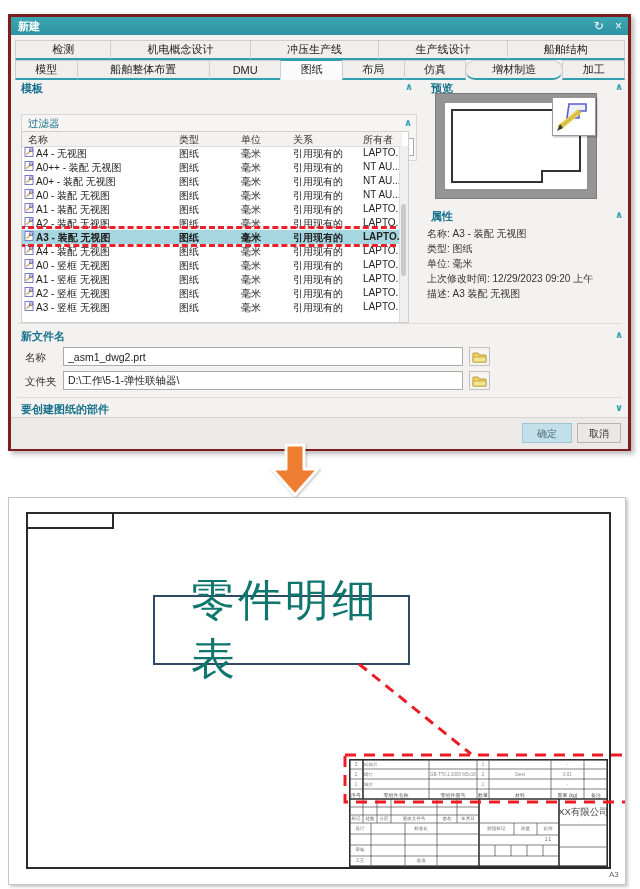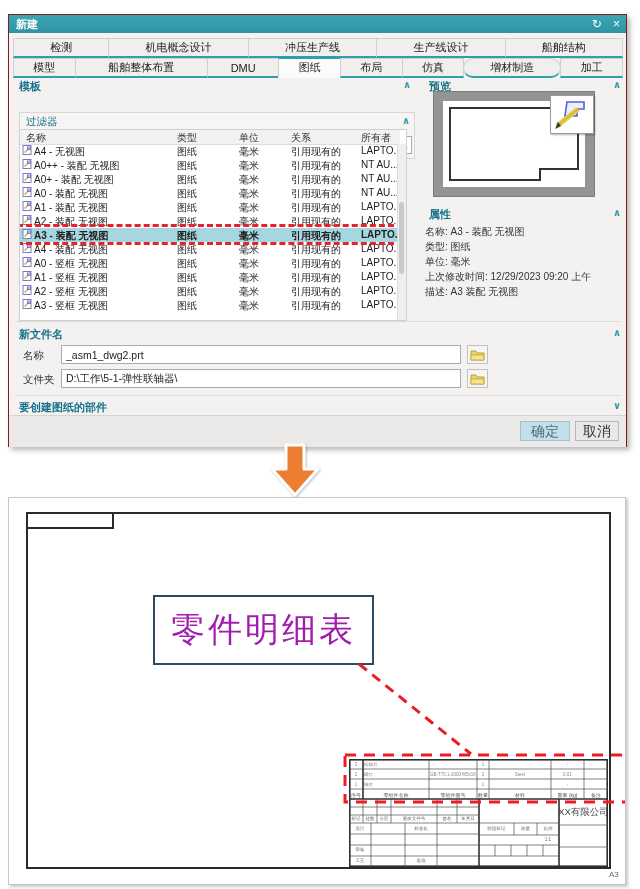--- a/index.html
+++ b/index.html
@@ -1,20 +1,20 @@
 <!DOCTYPE html>
 <html><head>
 <meta charset="utf-8">
 <style>
   html,body{margin:0;padding:0;background:#fff;}
   .canvas{position:relative;width:640px;height:889px;background:#ffffff;overflow:hidden;
           font-family:"Liberation Sans","DejaVu Sans",sans-serif;color:#222;}
   
   .dialog{position:absolute;left:8px;top:14px;width:617px;height:431px;background:#f3f2f1;
-          border:1px solid #7f1d1d;box-shadow:3px 3px 5px rgba(0,0,0,.28);}
+          border:3px solid #7f1d1d;box-shadow:3px 3px 5px rgba(0,0,0,.28);}
   .titlebar{position:absolute;left:0;top:0;width:100%;height:18px;
             background:linear-gradient(#3ba6b2,#2d93a3);color:#fff;font-size:11px;font-weight:bold;
             line-height:18px;padding:0 7px;box-sizing:border-box;}
   .tb-icons{position:absolute;right:6px;top:0;height:18px;line-height:18px;font-weight:normal;}
   .tb-icons span{margin-left:8px;cursor:default;font-size:12px;}
   .tabs{position:absolute;left:4px;right:4px;display:flex;height:20px;}
   .tabs1{top:23px;} .tabs2{top:43px;}
   .tab{flex:1 1 auto;display:flex;align-items:center;justify-content:center;font-size:11px;color:#222;
        background:#f0efee;border:1px solid #cfcfcf;border-bottom:2px solid #2f9fae;
        white-space:nowrap;padding:0 6px;box-sizing:border-box;margin-right:-1px;}
@@ -54,32 +54,32 @@
              box-shadow:1px 1px 2px rgba(0,0,0,.3);}
   .propline{position:absolute;left:416px;width:200px;height:15px;font-size:10px;color:#333;white-space:nowrap;overflow:hidden;}
   
   .hsep{position:absolute;left:6px;width:605px;height:1px;background:#dcdbda;}
   .iolabel{position:absolute;font-size:10.5px;color:#333;}
   .txtinput{position:absolute;height:19px;background:#fff;border:1px solid #ababab;box-sizing:border-box;
             font-size:10.5px;font-family:"Liberation Sans","DejaVu Sans",sans-serif;padding:0 4px;color:#222;}
   .folderbtn{position:absolute;width:21px;height:19px;background:#f6f5f4;border:1px solid #c2c1c0;box-sizing:border-box;
              display:flex;align-items:center;justify-content:center;}
   .btnbar{position:absolute;left:0;top:400px;width:100%;height:31px;background:#eceae9;border-top:1px solid #d5d4d3;}
-  .btn{position:absolute;top:5px;height:20px;font-size:14px;text-align:center;line-height:20px;box-sizing:border-box;font-family:Liberation Mono, monospace;}
+  .btn{position:absolute;top:5px;height:20px;font-size:10px;text-align:center;line-height:20px;box-sizing:border-box;}
   .btn-ok{left:511px;width:50px;background:#c3e0ea;border:1px solid #9cc4d2;color:#49707e;}
   .btn-cancel{left:566px;width:44px;background:#e9e8e7;border:1px solid #b7b6b5;color:#333;}
   
   .bigarrow{position:absolute;left:266px;top:443px;width:58px;height:55px;}
   
   .drawing{position:absolute;left:8px;top:497px;width:616px;height:386px;background:#fff;
            border:1px solid #c6c6c6;box-shadow:2px 2px 3px rgba(0,0,0,.22);}
   .sheet{position:absolute;left:17px;top:14px;width:585px;height:357px;border:2px solid #2a2a2a;box-sizing:border-box;}
   .zonebox{position:absolute;left:0;top:0;width:84px;height:13px;border-right:2px solid #2a2a2a;border-bottom:2px solid #2a2a2a;}
   .callout{position:absolute;left:144px;top:97px;width:217px;height:66px;border:2px solid #2e4b66;background:#fff;
-           display:flex;align-items:center;justify-content:center;font-size:34px;letter-spacing:3px;color:#a21caf;}
+           display:flex;align-items:center;justify-content:center;font-size:44px;letter-spacing:3px;color:#0f766e;padding-left:36px;}
   .redsvg{position:absolute;left:0;top:0;width:616px;height:386px;pointer-events:none;}
   .tbsvg{position:absolute;left:340px;top:261px;width:259px;height:108px;}
   .bomcell{position:absolute;font-size:4.5px;color:#8a8a8a;white-space:nowrap;overflow:hidden;}
   .bomhead{font-size:5px;color:#555;}
   .tbx{position:absolute;font-size:4.5px;color:#666;white-space:nowrap;text-align:center;}
   .company{position:absolute;left:550px;top:301px;width:49px;height:26px;display:flex;align-items:center;justify-content:center;
            font-size:9.5px;color:#444;letter-spacing:0;white-space:nowrap;}
   .a3mark{position:absolute;left:600px;top:372px;font-size:8px;color:#666;}
 </style>
 </head>

